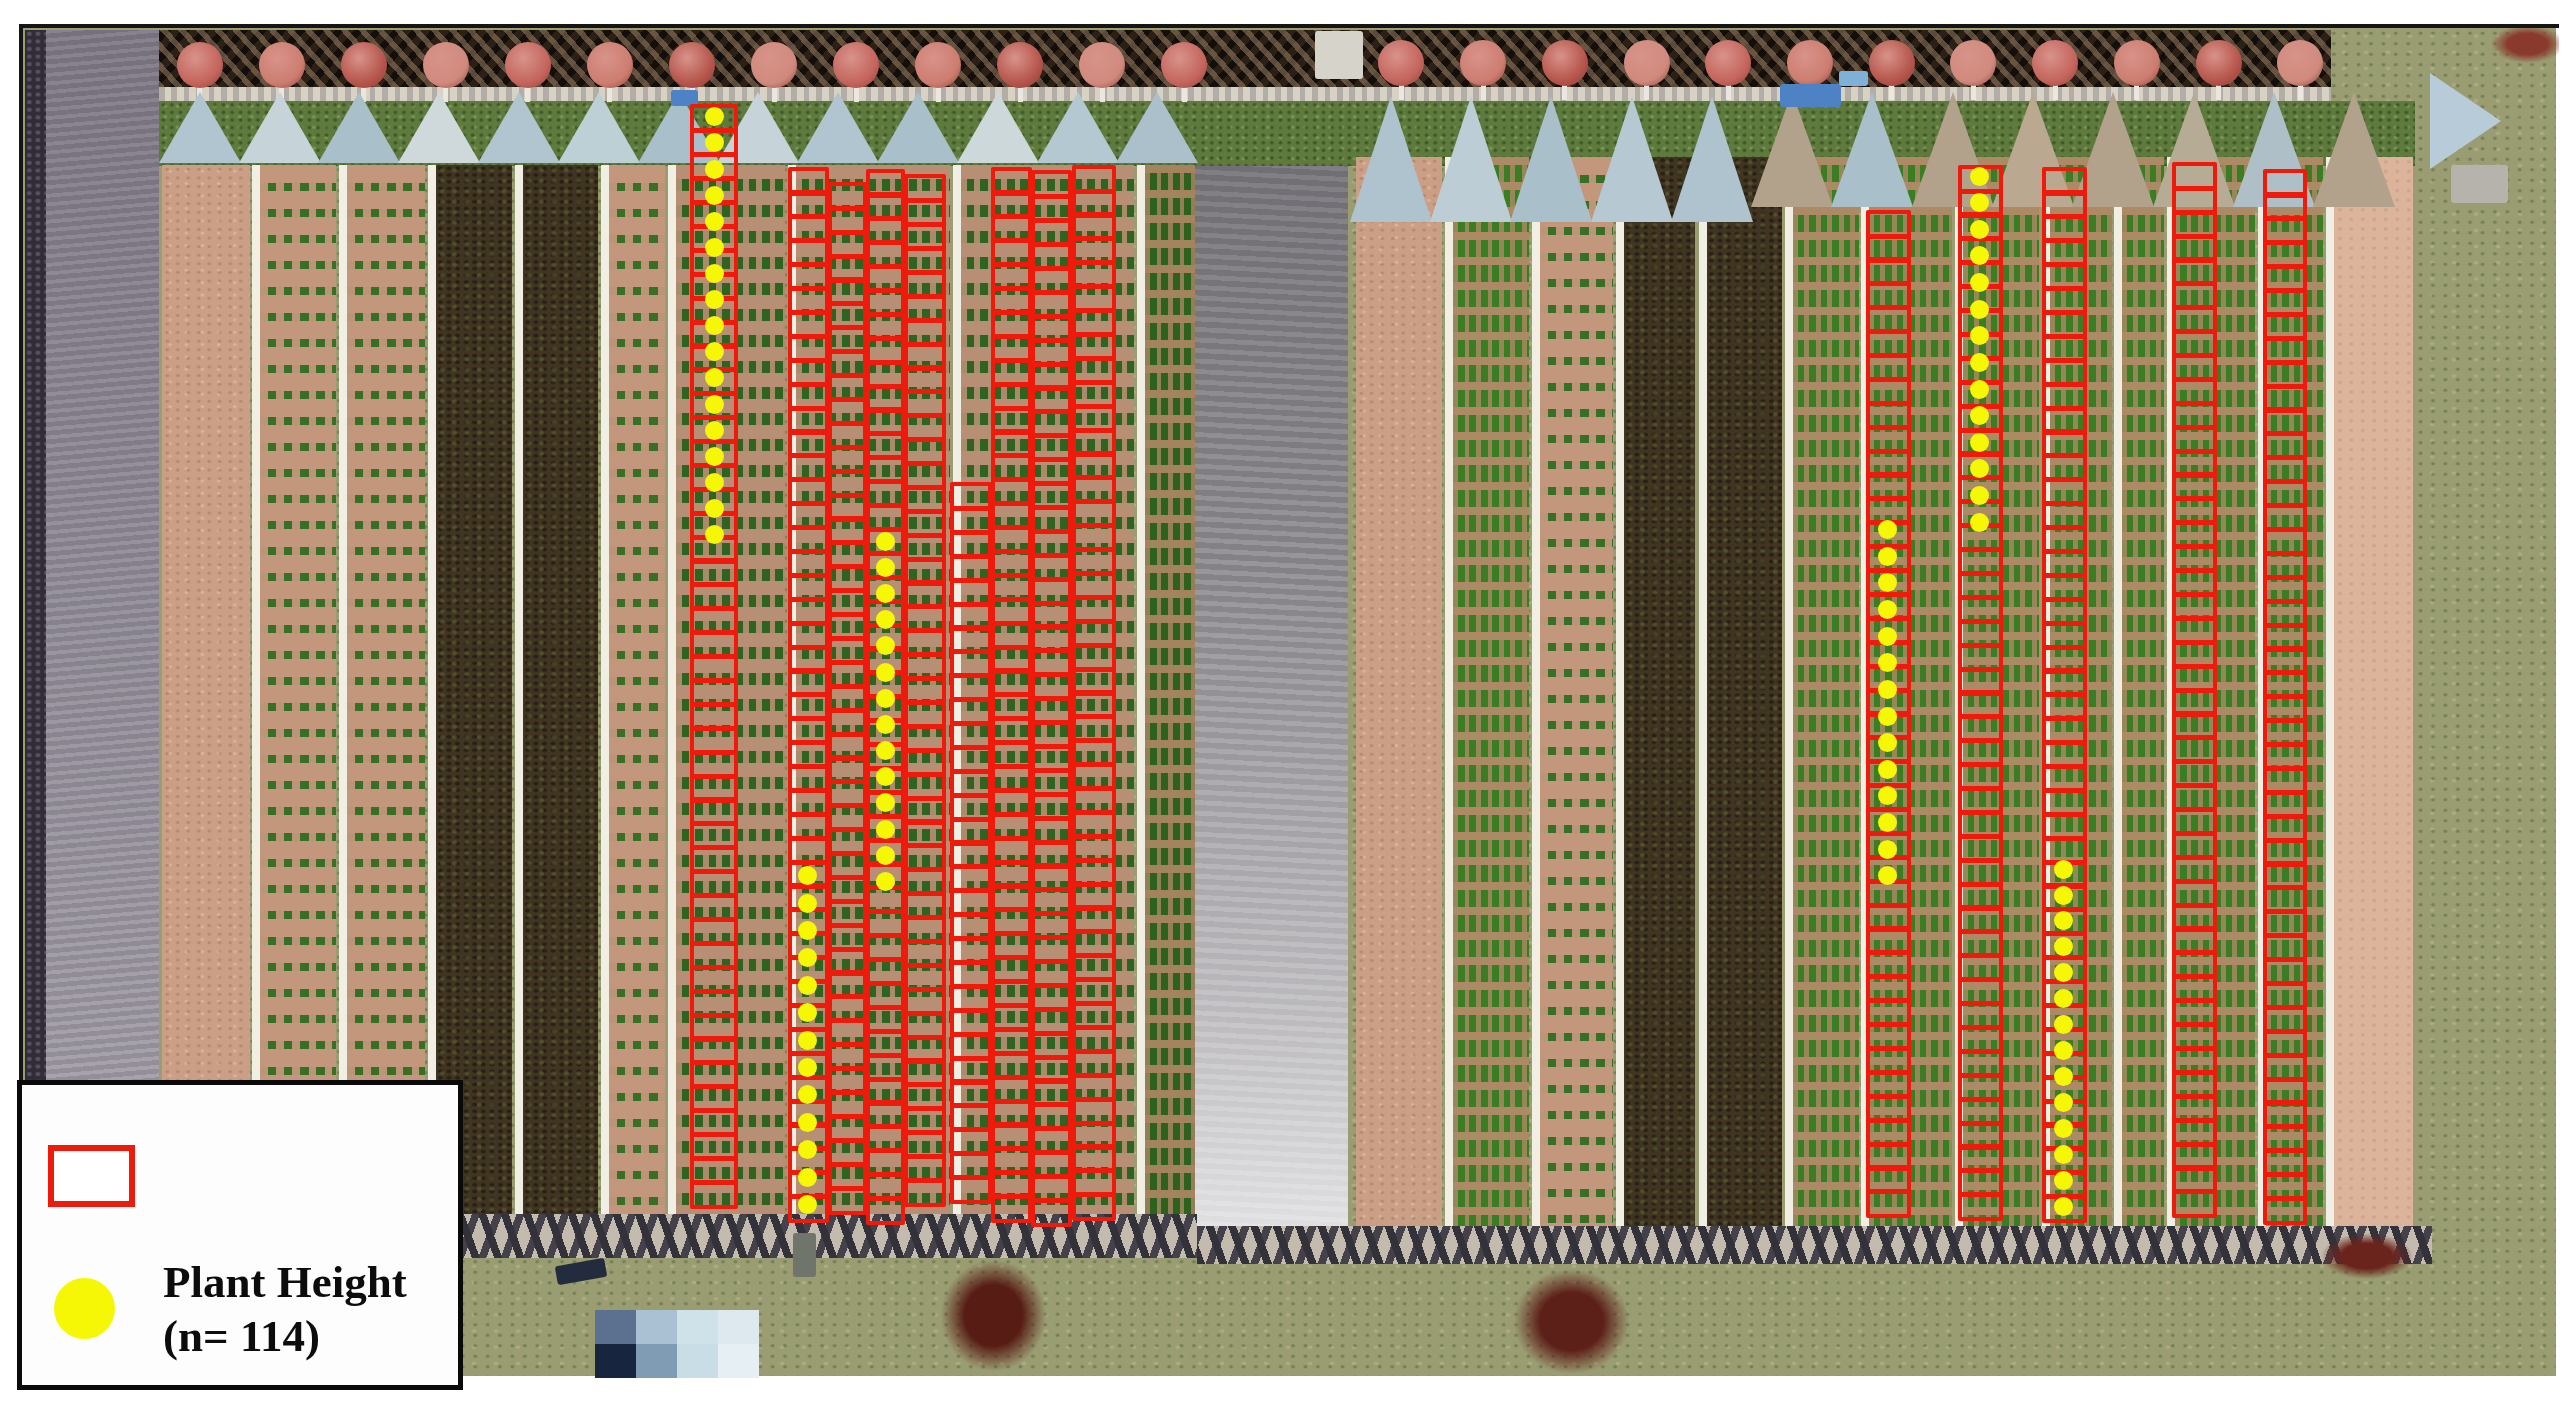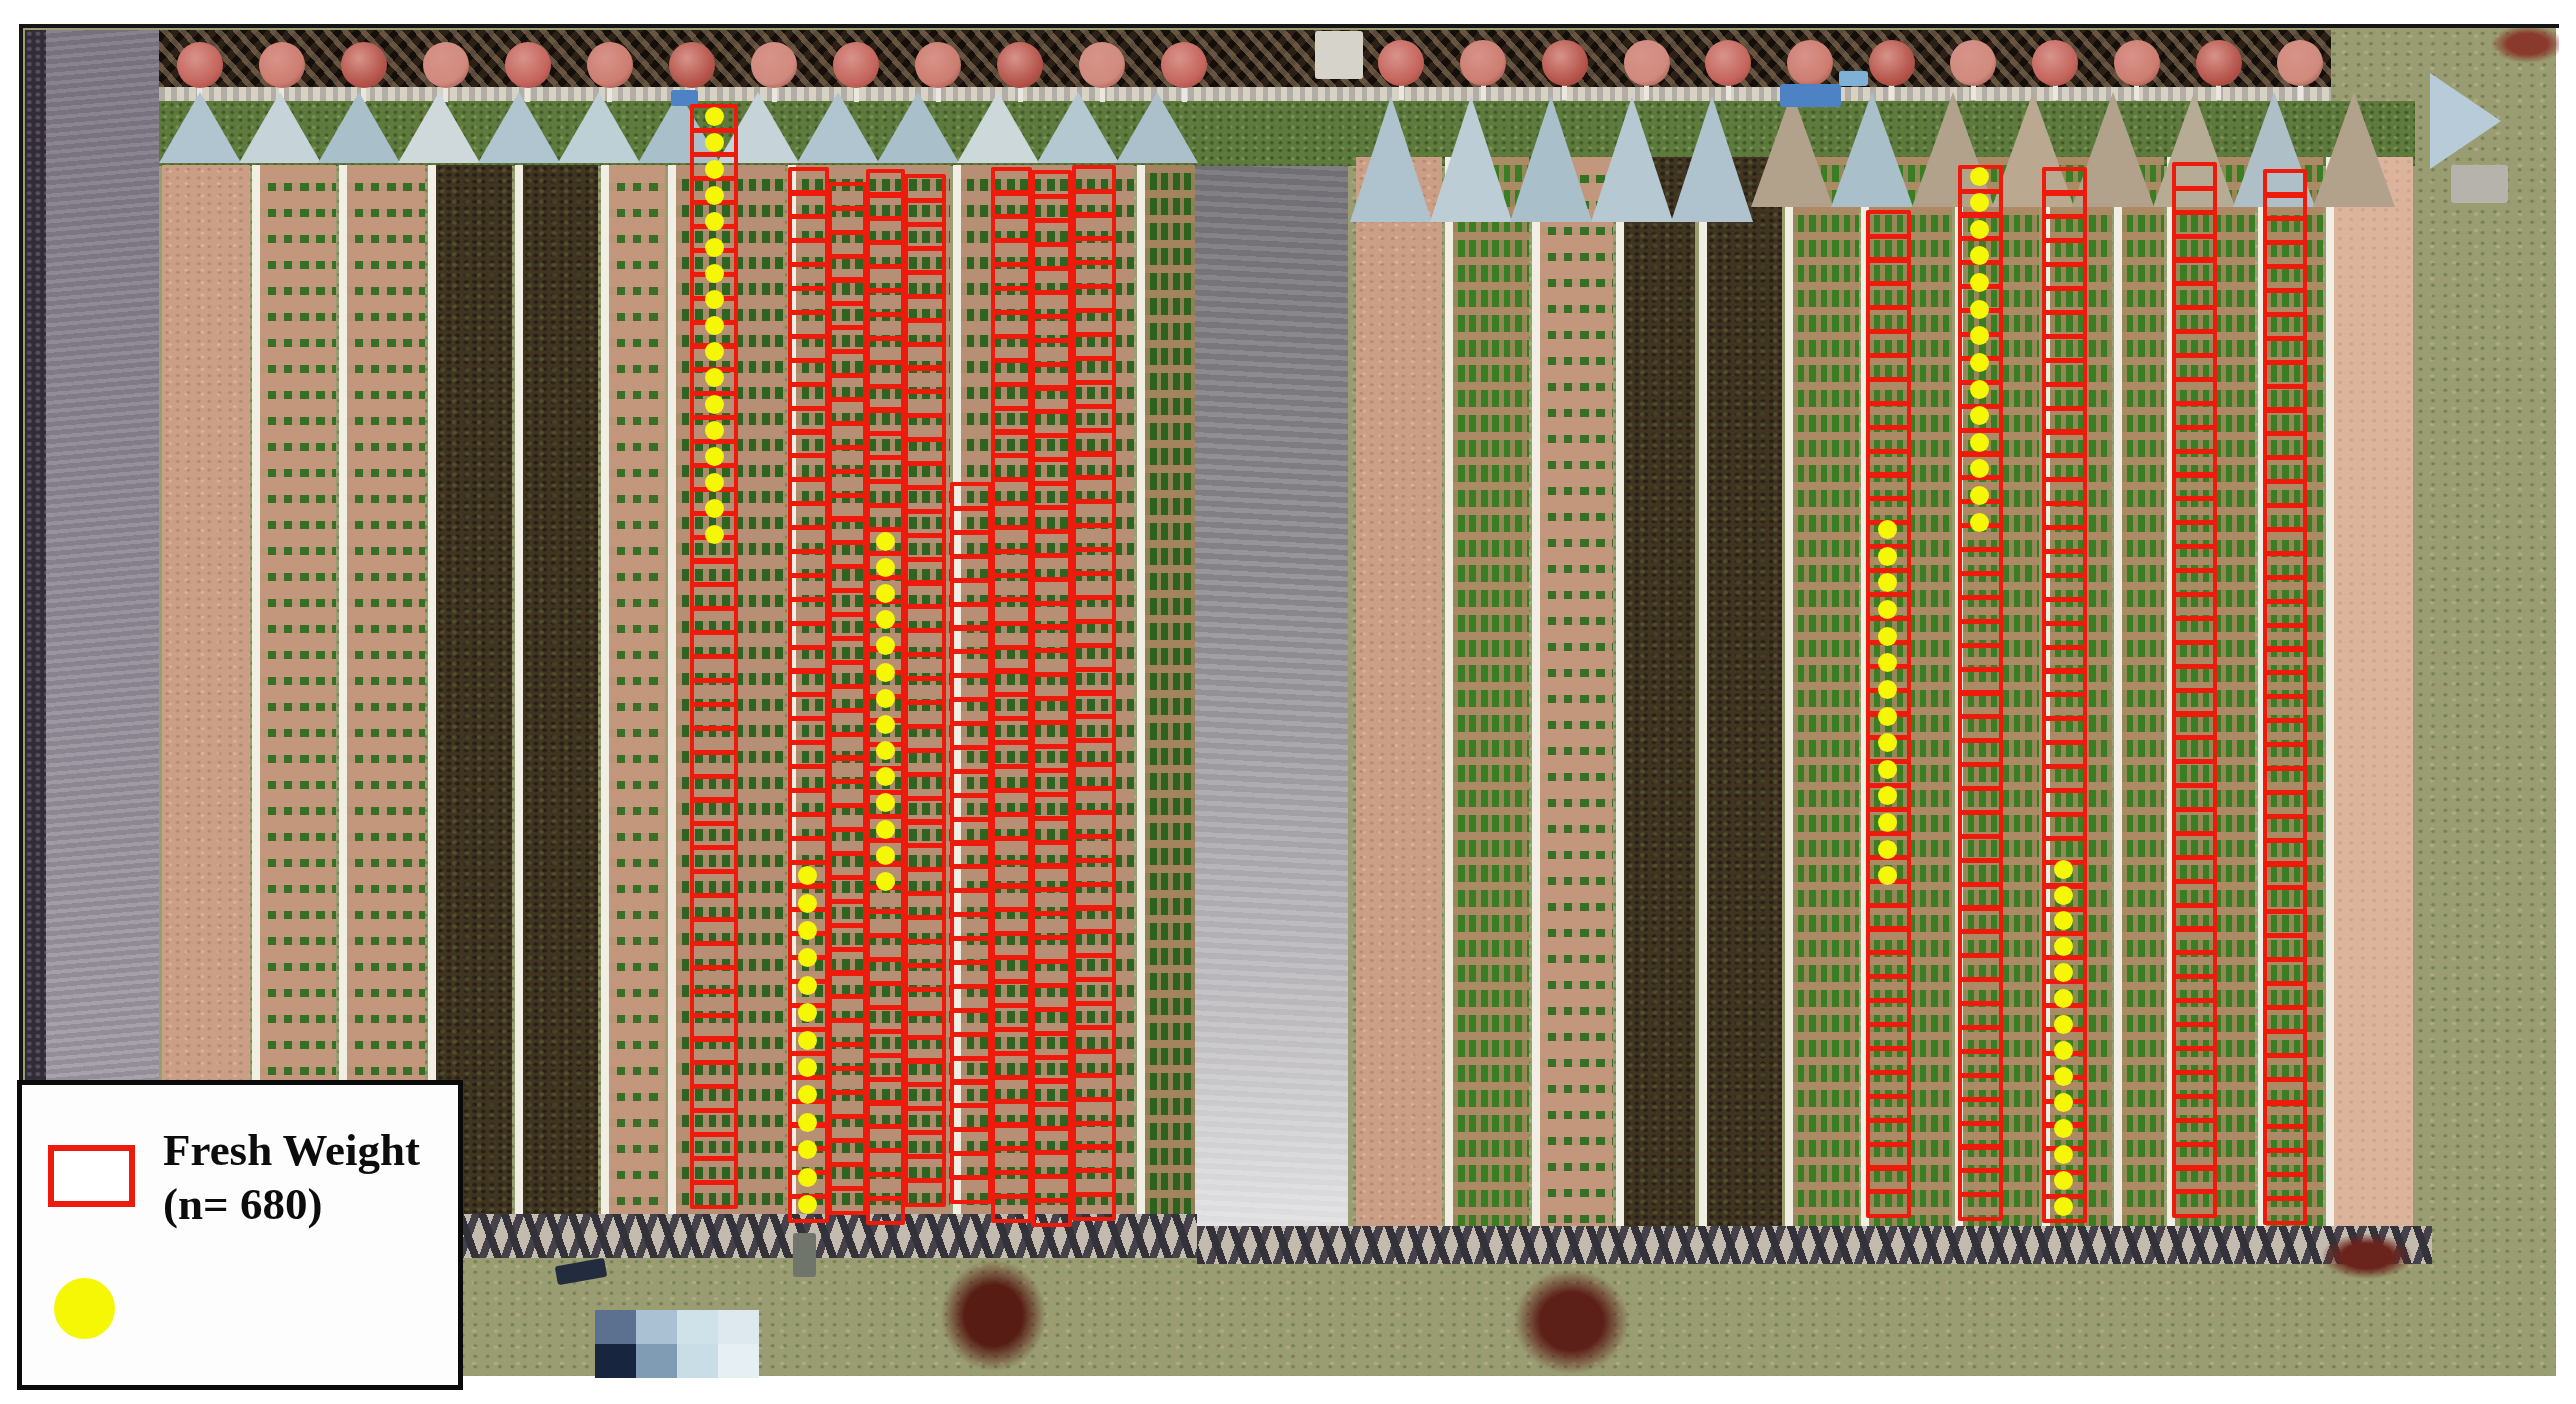--- a/index.html
+++ b/index.html
@@ -858,20 +858,20 @@
       <div class="ab phdot" style="left: 2031px; top: 1039px; width: 19px; height: 19px; background: rgb(246, 247, 4);"></div>
       <div class="ab phdot" style="left: 2031px; top: 1065px; width: 19px; height: 19px; background: rgb(246, 247, 4);"></div>
       <div class="ab phdot" style="left: 2031px; top: 1091px; width: 19px; height: 19px; background: rgb(246, 247, 4);"></div>
       <div class="ab phdot" style="left: 2031px; top: 1117px; width: 19px; height: 19px; background: rgb(246, 247, 4);"></div>
       <div class="ab phdot" style="left: 2031px; top: 1143px; width: 19px; height: 19px; background: rgb(246, 247, 4);"></div>
       <div class="ab phdot" style="left: 2031px; top: 1169px; width: 19px; height: 19px; background: rgb(246, 247, 4);"></div>
     </div>
 
   <div id="legend" style="left: 17px; top: 1080px; width: 436px; height: 300px; border-color: rgb(10, 10, 10);">
     <span class="sym-rect" style="left: 26px; top: 60px; width: 75px; height: 50px; border-width: 6.7px; border-color: rgb(238, 27, 12);"></span>
-    <div class="ltext" style="left:141px;top:38px;">
-      <div>Fresh Weight</div>
-      <div>(n= 680)</div>
+    <span class="sym-circle" style="left: 32px; top: 193px; width: 61px; height: 61px; background: rgb(246, 247, 4);"></span>
+    <div class="ltext" style="left:141px;top:170px;">
+      <div>Plant Height</div>
+      <div>(n= 114)</div>
     </div>
-    <span class="sym-circle" style="left: 32px; top: 193px; width: 61px; height: 61px; background: rgb(246, 247, 4);"></span>
   </div>
 </div>
 
 
 </body></html>

